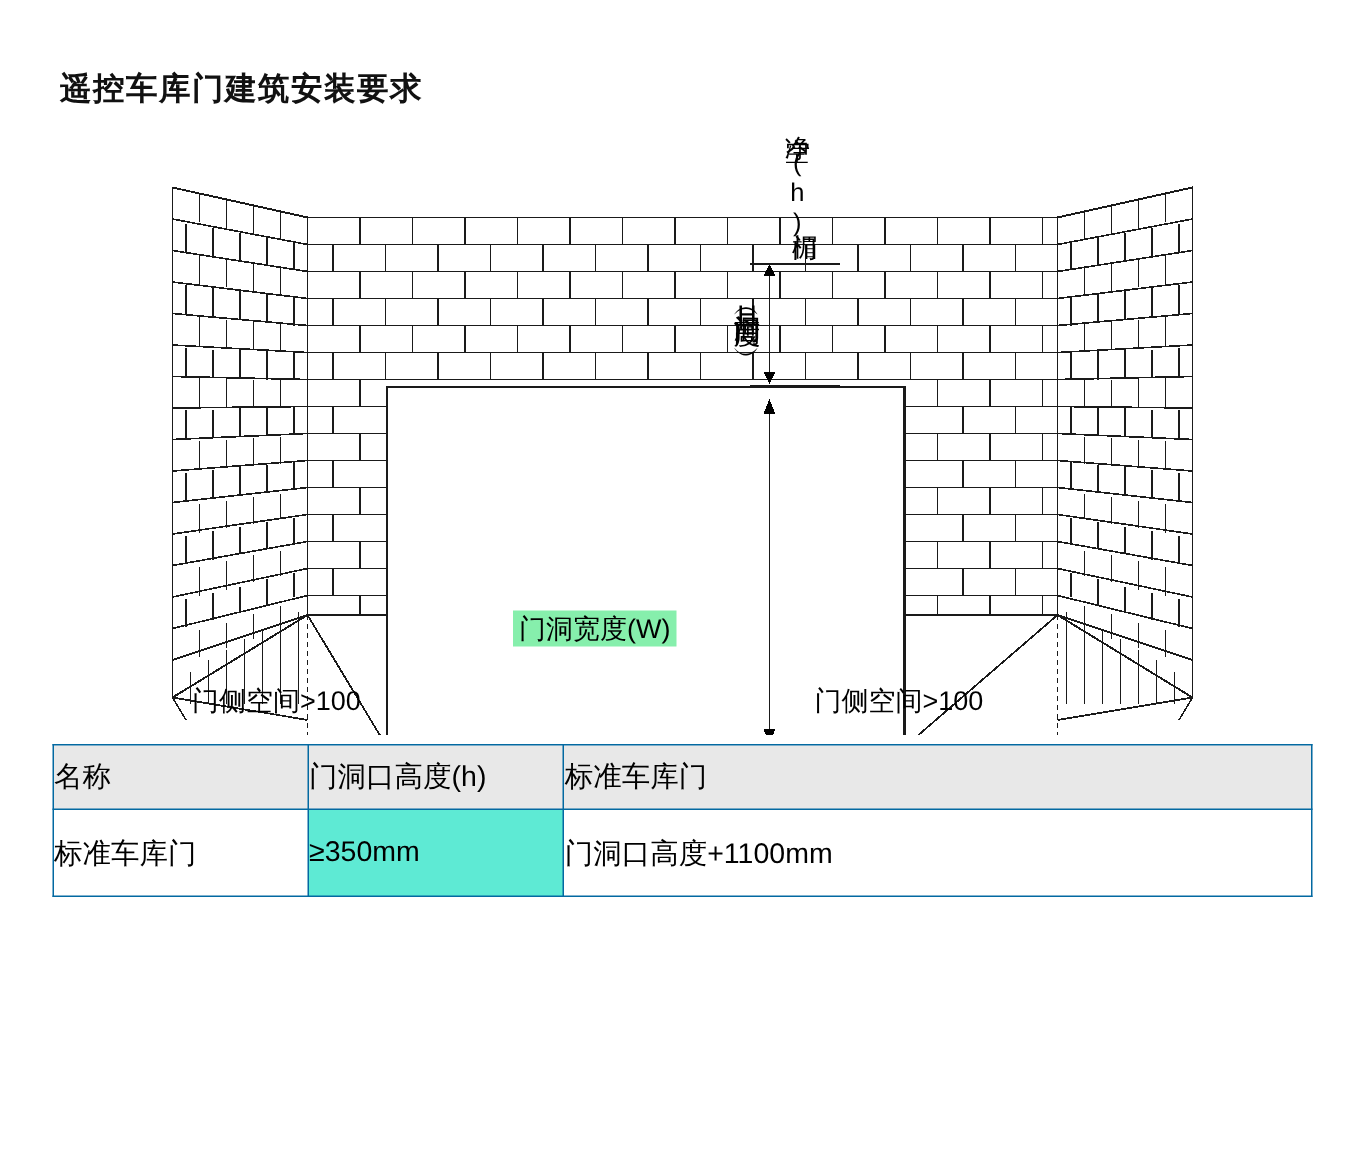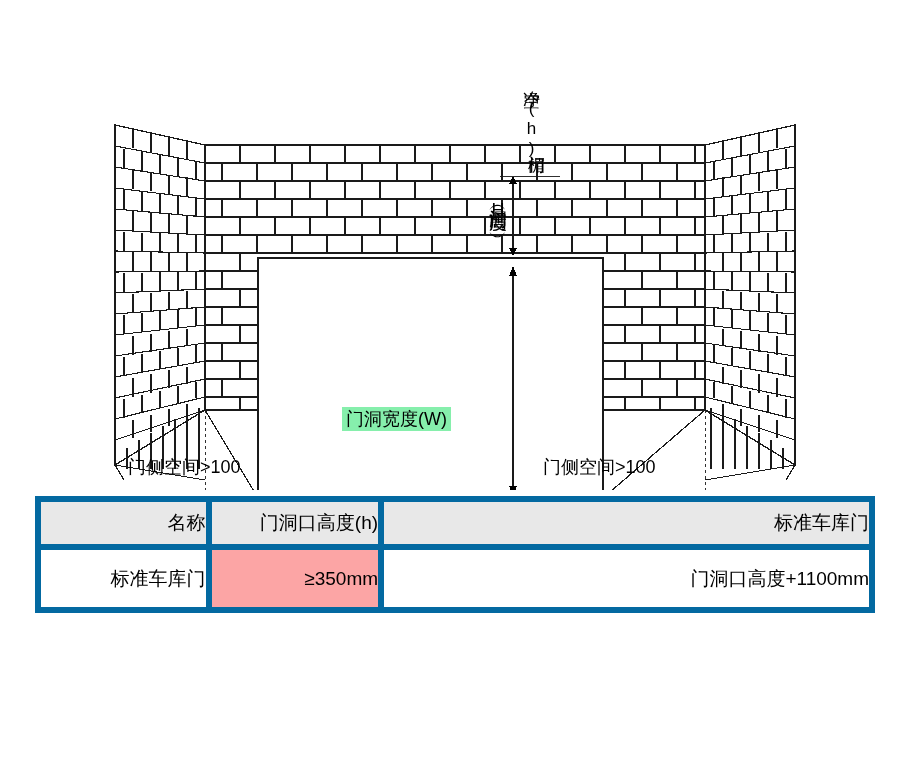--- a/index.html
+++ b/index.html
@@ -53,47 +53,48 @@
   
   #spec-table {
     position: absolute;
     left: 35px;
     top: 496px;
     width: 840px;
     border-collapse: collapse;
     font-size: 19px;
   }
   #spec-table td, #spec-table th {
-    border: 6px solid #0369a1;
-    text-align: right;
+    border: 1px solid #0369a1;
+    text-align: left;
     font-weight: normal;
     color: #000;
     padding: 0;
   }
   #spec-table thead th {
     background: #e8e8e8;
     height: 42px;
     font-size: 19px;
   }
   #spec-table tbody td {
     height: 57px;
   }
   #spec-table tbody tr td:nth-child(2) {
-    background: #fca5a5;
+    background: #5eead4;
   }
   .col-name { width: 170px; }
   .col-h { width: 170px; }
   .col-depth { width: 500px; }
   .two-line { line-height: 1.25; }
 </style>
 </head>
 <body>
 
 <div id="page">
 
+  <div id="page-title">遥控车库门建筑安装要求</div>
 
   <div id="diagram">
     <svg width="910" height="410" viewBox="0 0 910 410">
       <g fill="none" stroke="#1a1a1a" stroke-width="1.1" shape-rendering="crispEdges">
 
         <path d="M115,45 L205,65 L205,330 L115,385 Z" fill="#ffffff" stroke="#1a1a1a" stroke-width="1.3"></path>
 
         <path d="M115,45 L205,65"></path>
         <path d="M115,66 L205,83"></path>
         <path d="M115,87 L205,101"></path>

